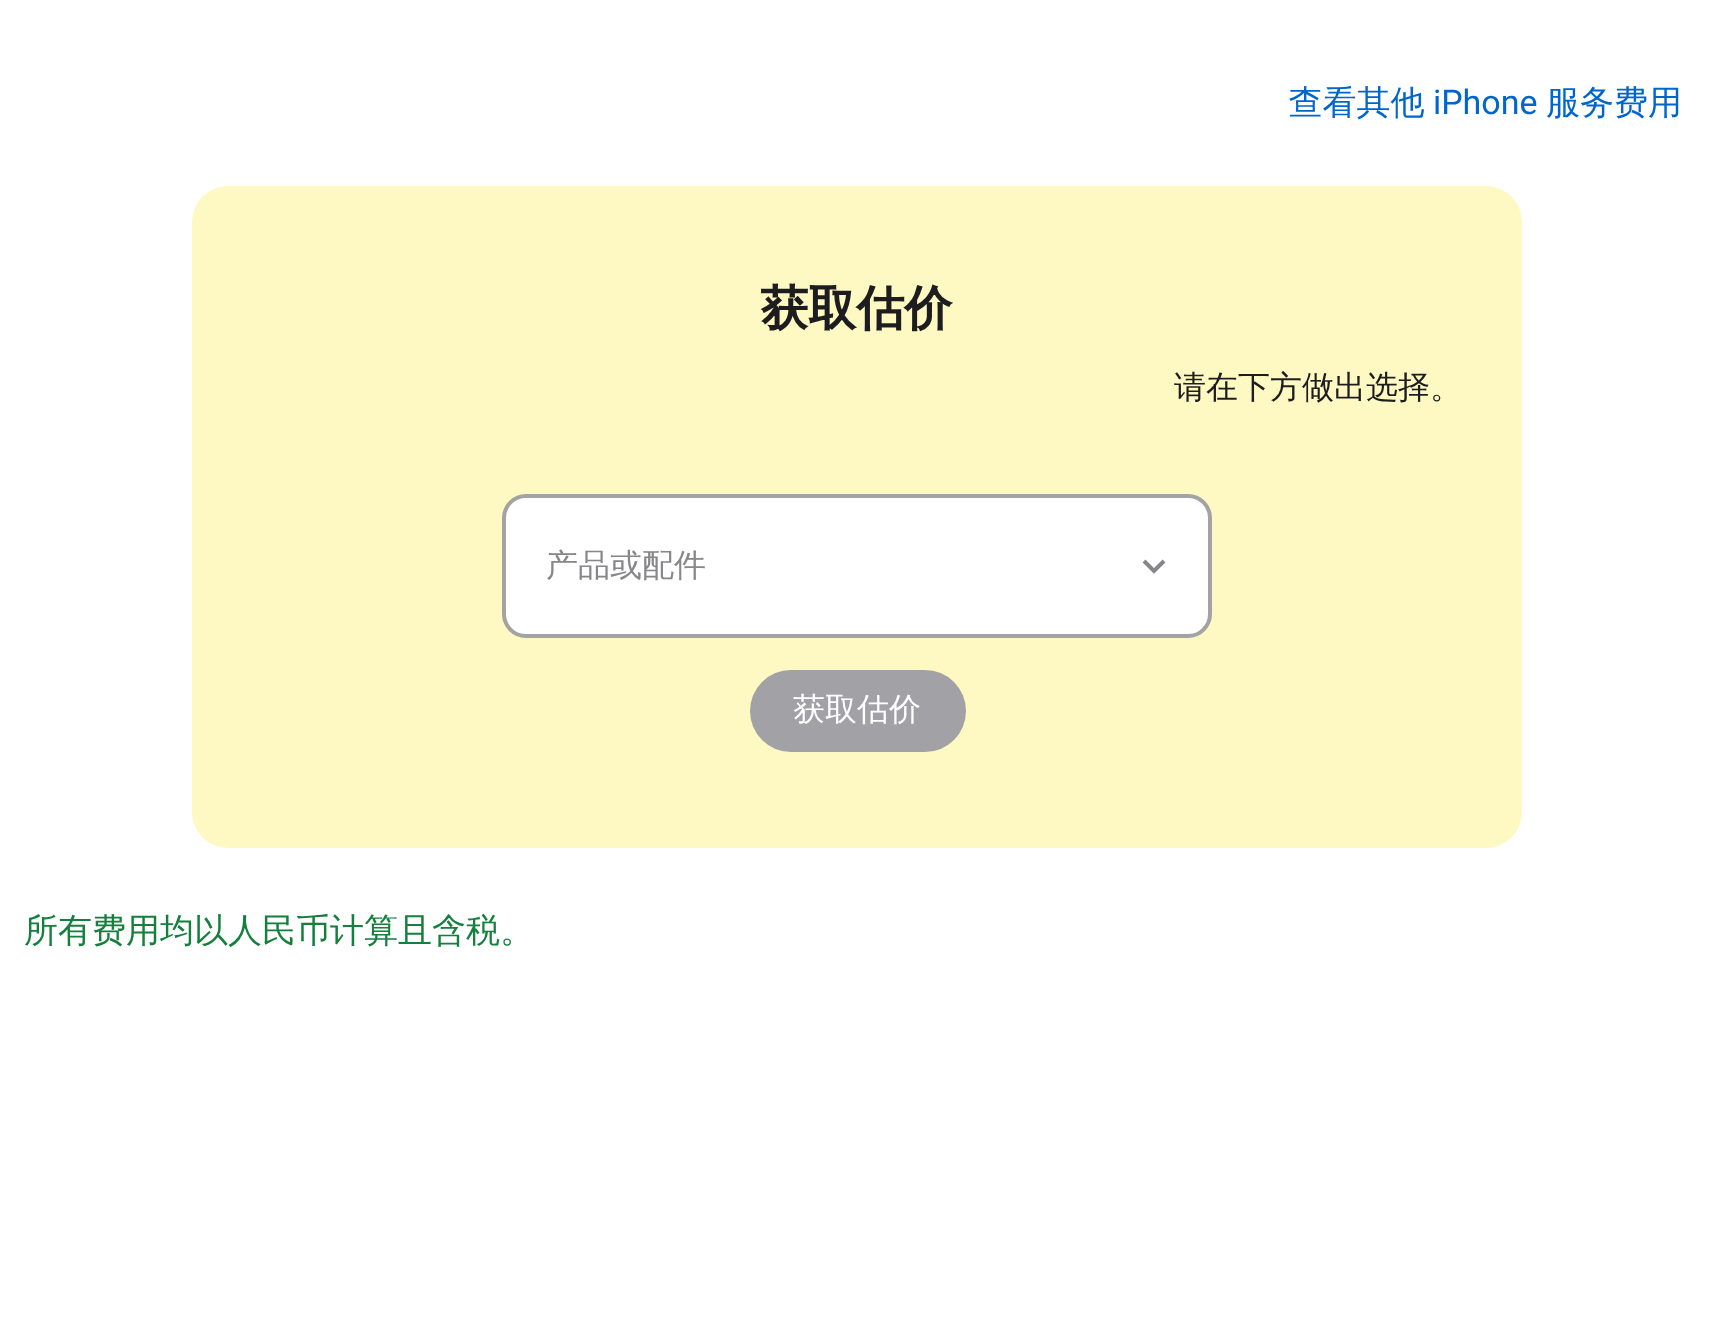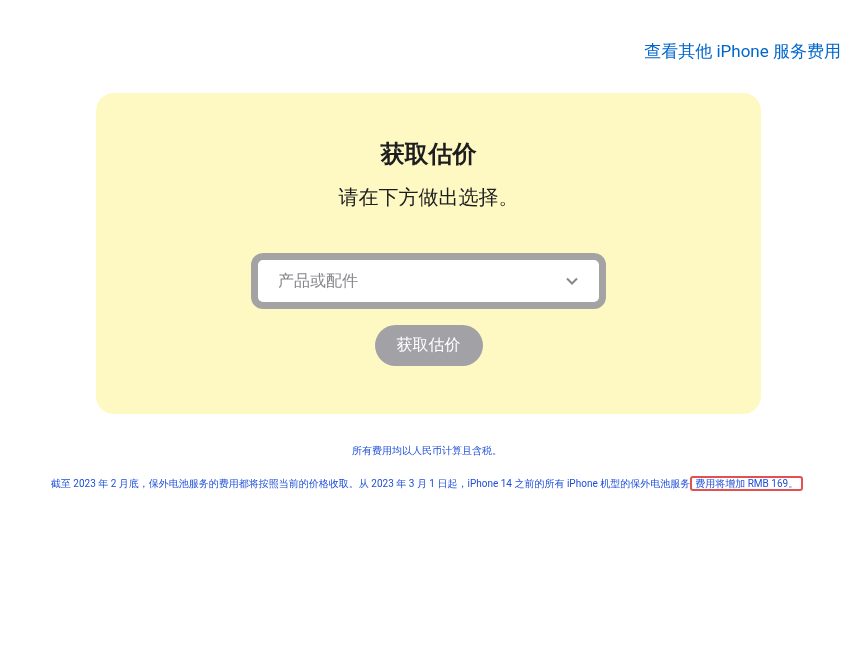--- a/index.html
+++ b/index.html
@@ -31,34 +31,35 @@
       padding: 45px 30px 48px 30px;
       text-align: center;
     }
     .card-title {
       font-size: 24px;
       font-weight: 600;
       color: #1d1d1f;
       margin-bottom: 14px;
     }
     .card-sub {
-      font-size: 20px;
+      font-size: 16px;
       color: #1d1d1f;
       margin-bottom: 42px;
+      text-align: right;
     }
     .select-box {
       display: flex;
       align-items: center;
       justify-content: space-between;
       width: 355px;
-      height: 56px;
+      height: 72px;
       margin: 0 auto 16px auto;
       padding: 0 20px;
       background: #ffffff;
-      border: 7px solid #a3a3a3;
+      border: 2px solid #a3a3a3;
       border-radius: 12px;
       cursor: pointer;
     }
     .select-box .placeholder {
       color: #86868b;
       font-size: 16px;
     }
     .chevron {
       width: 14px;
       height: 14px;
@@ -96,25 +97,24 @@
       padding: 10px 22px;
       font-size: 16px;
       cursor: pointer;
     }
     .notes {
       width: 830px;
       margin: 28px auto 0 12px;
       padding: 0 0 0 0;
     }
     .notes p {
-      color: #1d4ed8;
-      font-size: 10px;
+      color: #15803d;
+      font-size: 17px;
       line-height: 1.7;
       margin-bottom: 16px;
-      text-align: center;
     }
     .highlight-box {
       border: 2px solid #e35050;
       border-radius: 3px;
       padding: 0 3px;
       display: inline;
     }
   </style>
 </head>
 <body>
@@ -136,16 +136,13 @@
     </span>
   </div>
 
 
 
   <button class="submit-btn">获取估价</button>
 </div>
 
 <div class="notes">
   <p>所有费用均以人民币计算且含税。</p>
-  <p>
-    <span>截至 2023 年 2 月底，保外电池服务的费用都将按照当前的价格收取。从 2023 年 3 月 1 日起，iPhone 14 之前的所有 iPhone 机型的保外电池服务</span><span class="highlight-box">费用将增加 RMB 169。</span>
-  </p>
 </div>
 
 </body></html>

